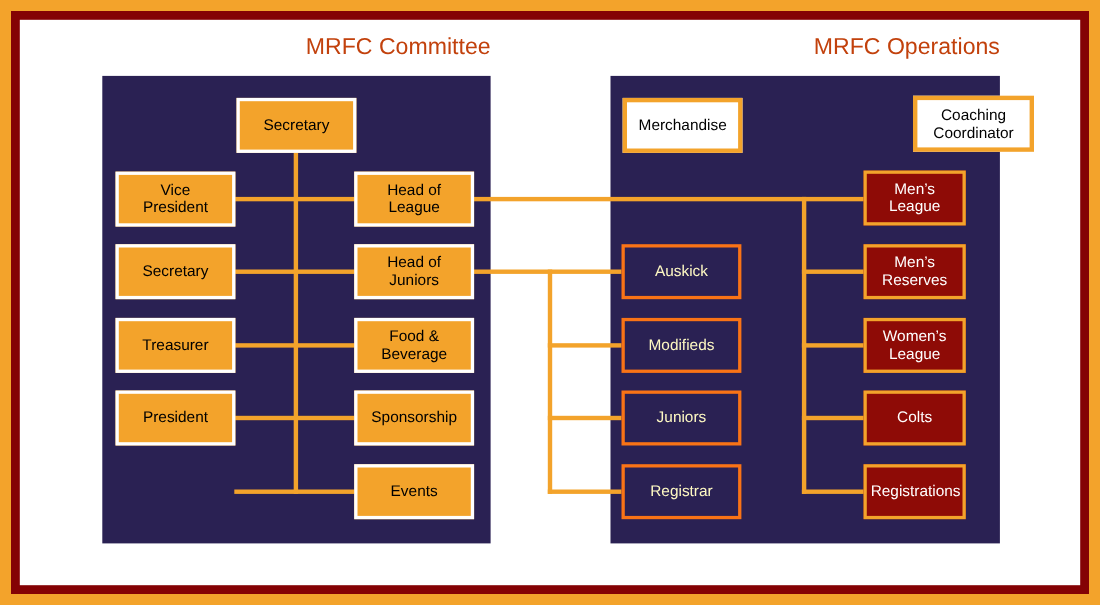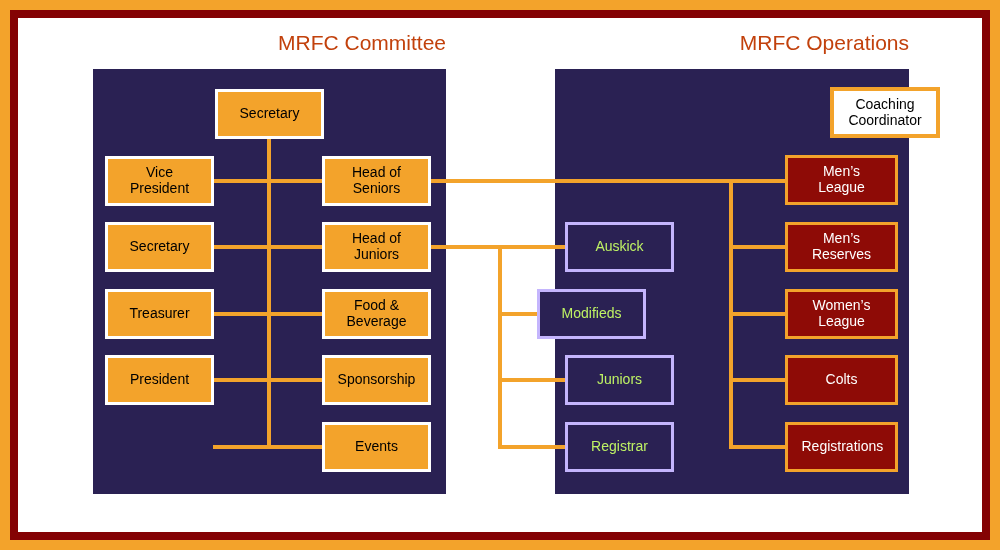--- a/index.html
+++ b/index.html
@@ -19,22 +19,22 @@
   .panel-left  { left:93px;  width:353px; }
   .panel-right { left:555px; width:354px; }
 
   .line { position:absolute; background:#F3A32B; }
 
   .node { position:absolute; width:109px; height:50px; display:flex; align-items:center;
           justify-content:center; text-align:center; font-size:14px; line-height:1.12; }
   .node span { display:block; max-width:80px; }
   .committee-node { background:#F3A32B; border:3px solid #ffffff; color:#000; }
   .white-node     { background:#ffffff; border:4px solid #F3A32B; color:#000; }
-  .navy-node      { background:#2A2153; border:3px solid #c4b5fd; color:#bef264; }
-  .red-node       { background:#8E0B06; border:3px solid #F3A32B; color:#ffffff; width:113px; }
+  .navy-node      { background:#2A2153; border:3px solid #f97316; color:#fef9c3; }
+  .red-node       { background:#8E0B06; border:3px solid #F3A32B; color:#ffffff; width:93px; }
 </style>
 </head>
 <body>
 
 <div class="canvas">
 
   <div class="section-title title-left">MRFC Committee</div>
   <div class="section-title title-right">MRFC Operations</div>
 
   <div class="panel panel-left"></div>
@@ -70,43 +70,46 @@
   <div class="node committee-node" style="left:105px;top:222px">
       <span>Secretary</span>
     </div>
   <div class="node committee-node" style="left:105px;top:289px">
       <span>Treasurer</span>
     </div>
   <div class="node committee-node" style="left:105px;top:355px">
       <span>President</span>
     </div>
   <div class="node committee-node" style="left:322px;top:156px">
-      <span>Head of Seniors</span>
+      <span>Head of League</span>
     </div>
   <div class="node committee-node" style="left:322px;top:289px">
       <span>Food &amp; Beverage</span>
     </div>
   <div class="node committee-node" style="left:322px;top:222px">
       <span>Head of Juniors</span>
     </div>
   <div class="node committee-node" style="left:322px;top:355px">
       <span>Sponsorship</span>
     </div>
   <div class="node committee-node" style="left:322px;top:422px">
       <span>Events</span>
     </div>
 
+  <div class="node white-node" style="left:566px;top:89px">
+      <span>Merchandise</span>
+    </div>
   <div class="node white-node" style="left:830px;top:87px;width:110px;height:51px">
       <span>Coaching Coordinator</span>
     </div>
 
   <div class="node navy-node" style="left:565px;top:222px">
       <span>Auskick</span>
     </div>
-  <div class="node navy-node" style="left:537px;top:289px">
+  <div class="node navy-node" style="left:565px;top:289px">
       <span>Modifieds</span>
     </div>
   <div class="node navy-node" style="left:565px;top:355px">
       <span>Juniors</span>
     </div>
   <div class="node navy-node" style="left:565px;top:422px">
       <span>Registrar</span>
     </div>
 
   <div class="node red-node" style="left:785px;top:155px">

